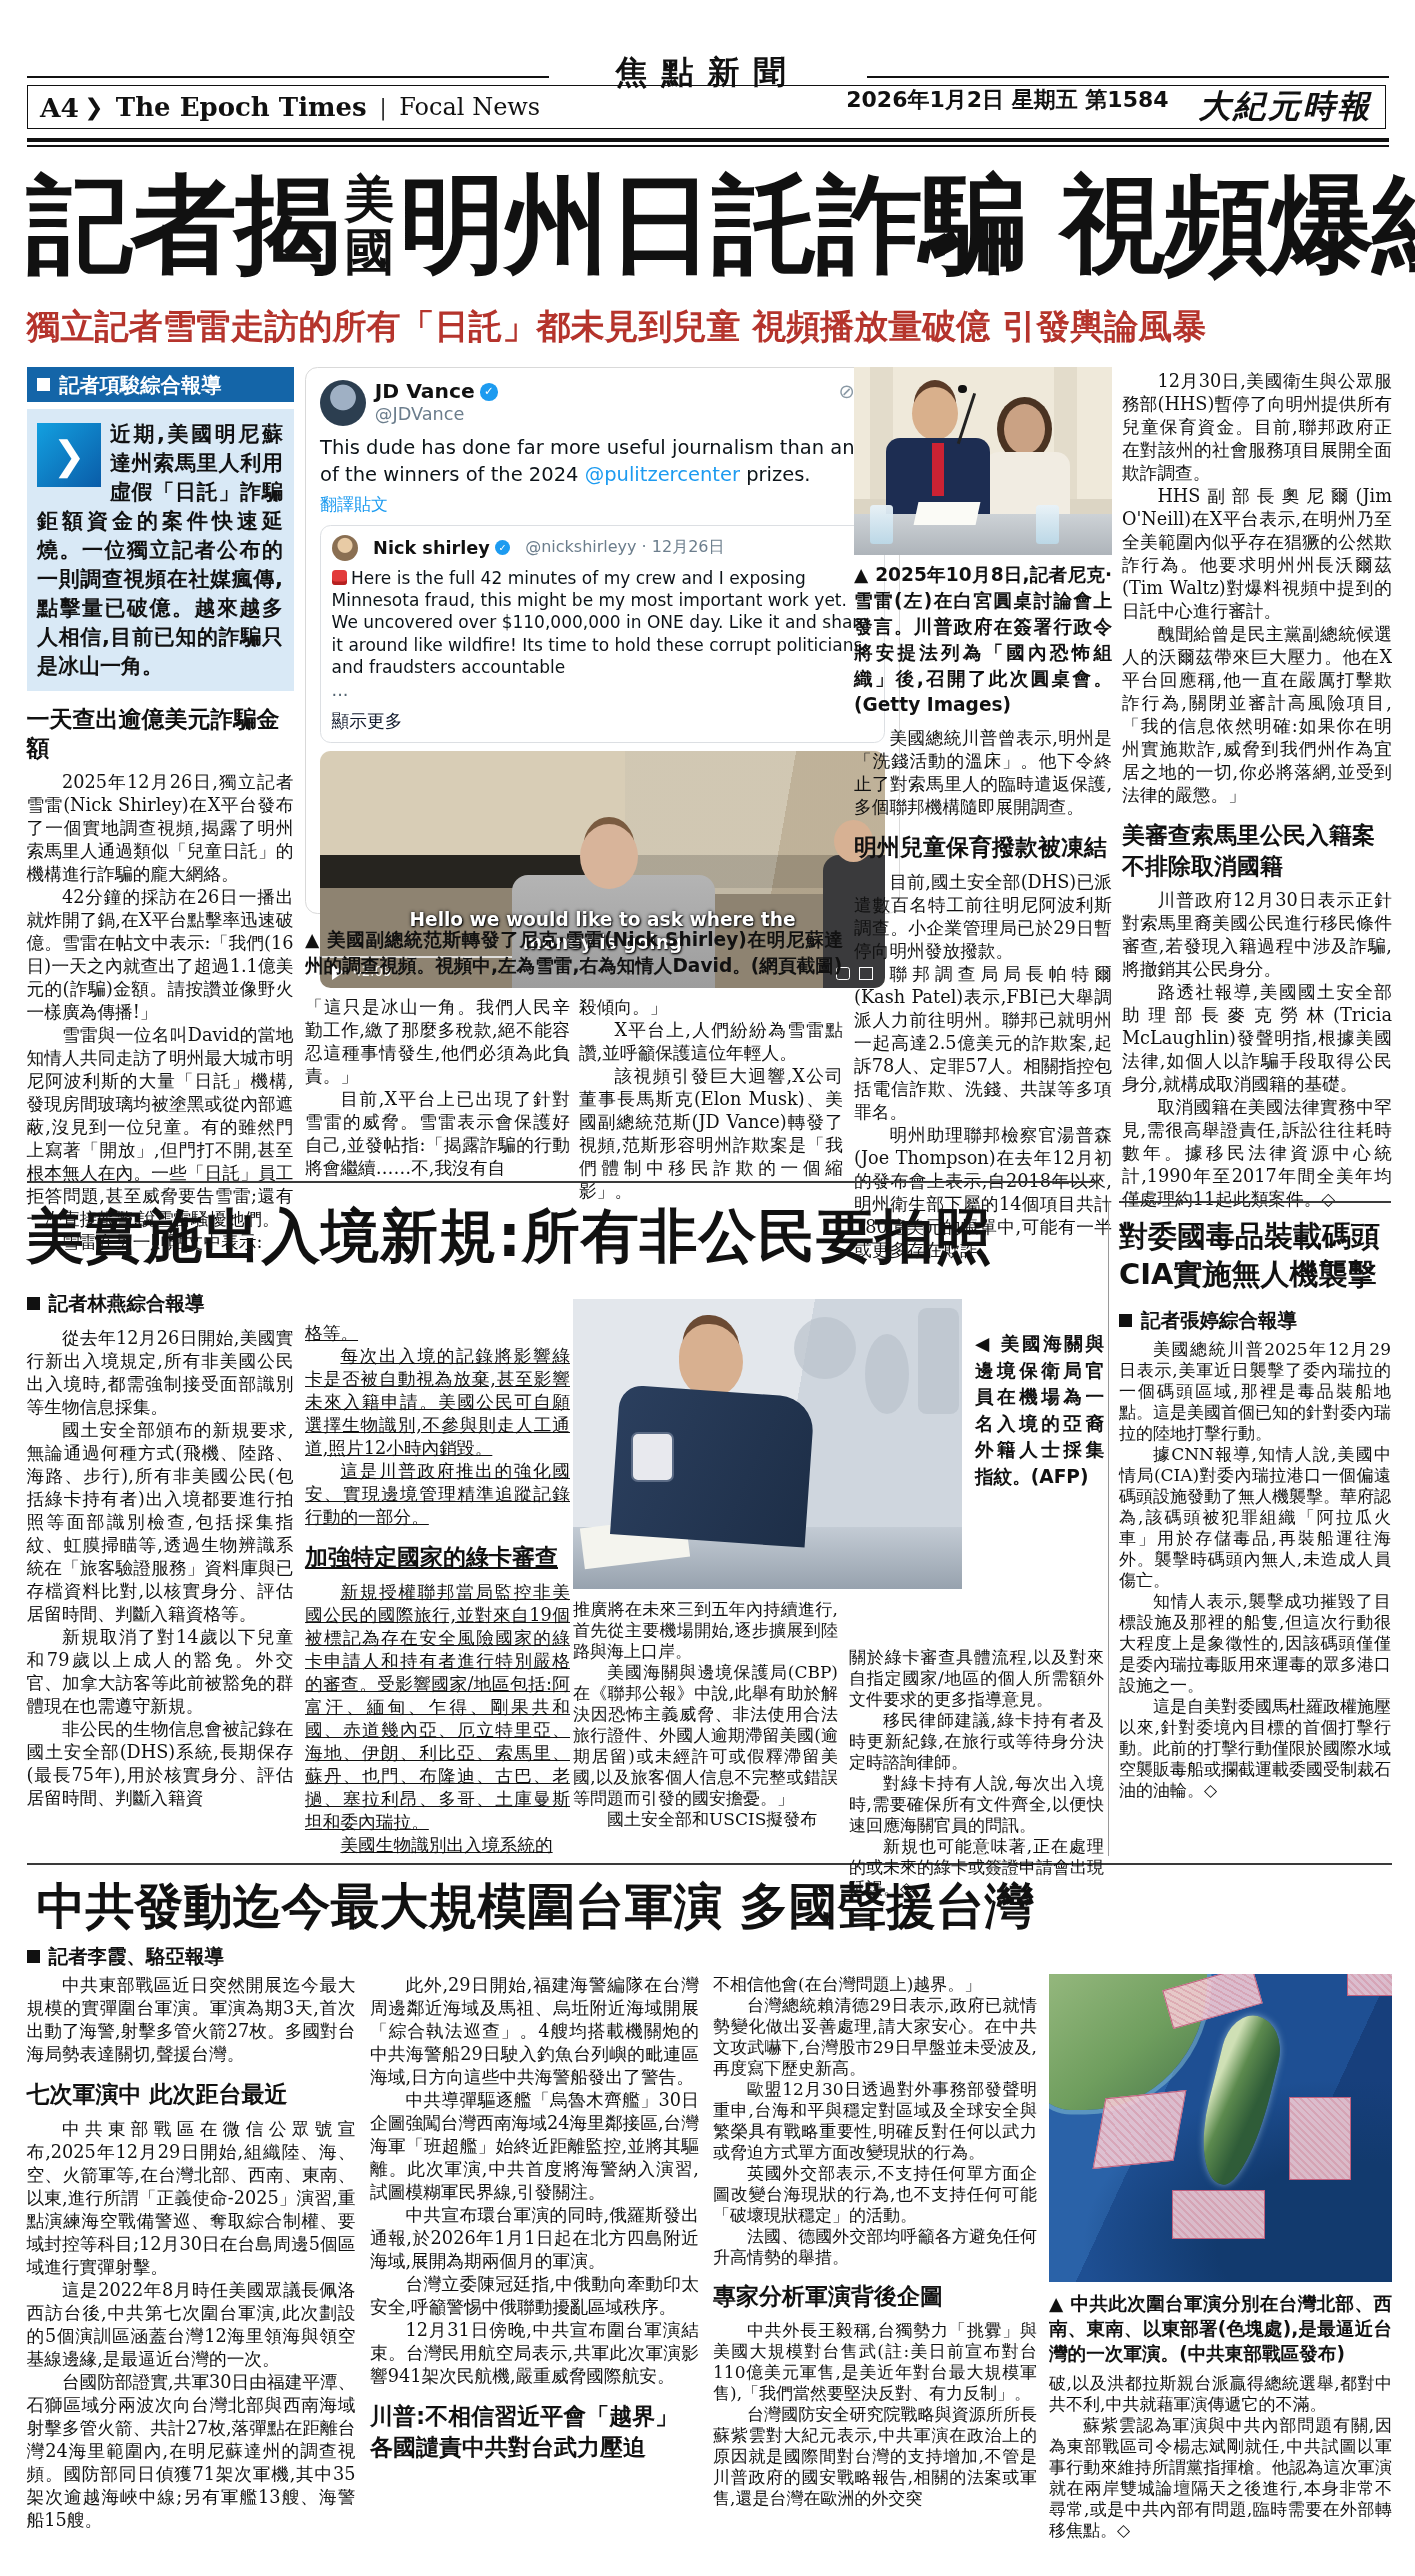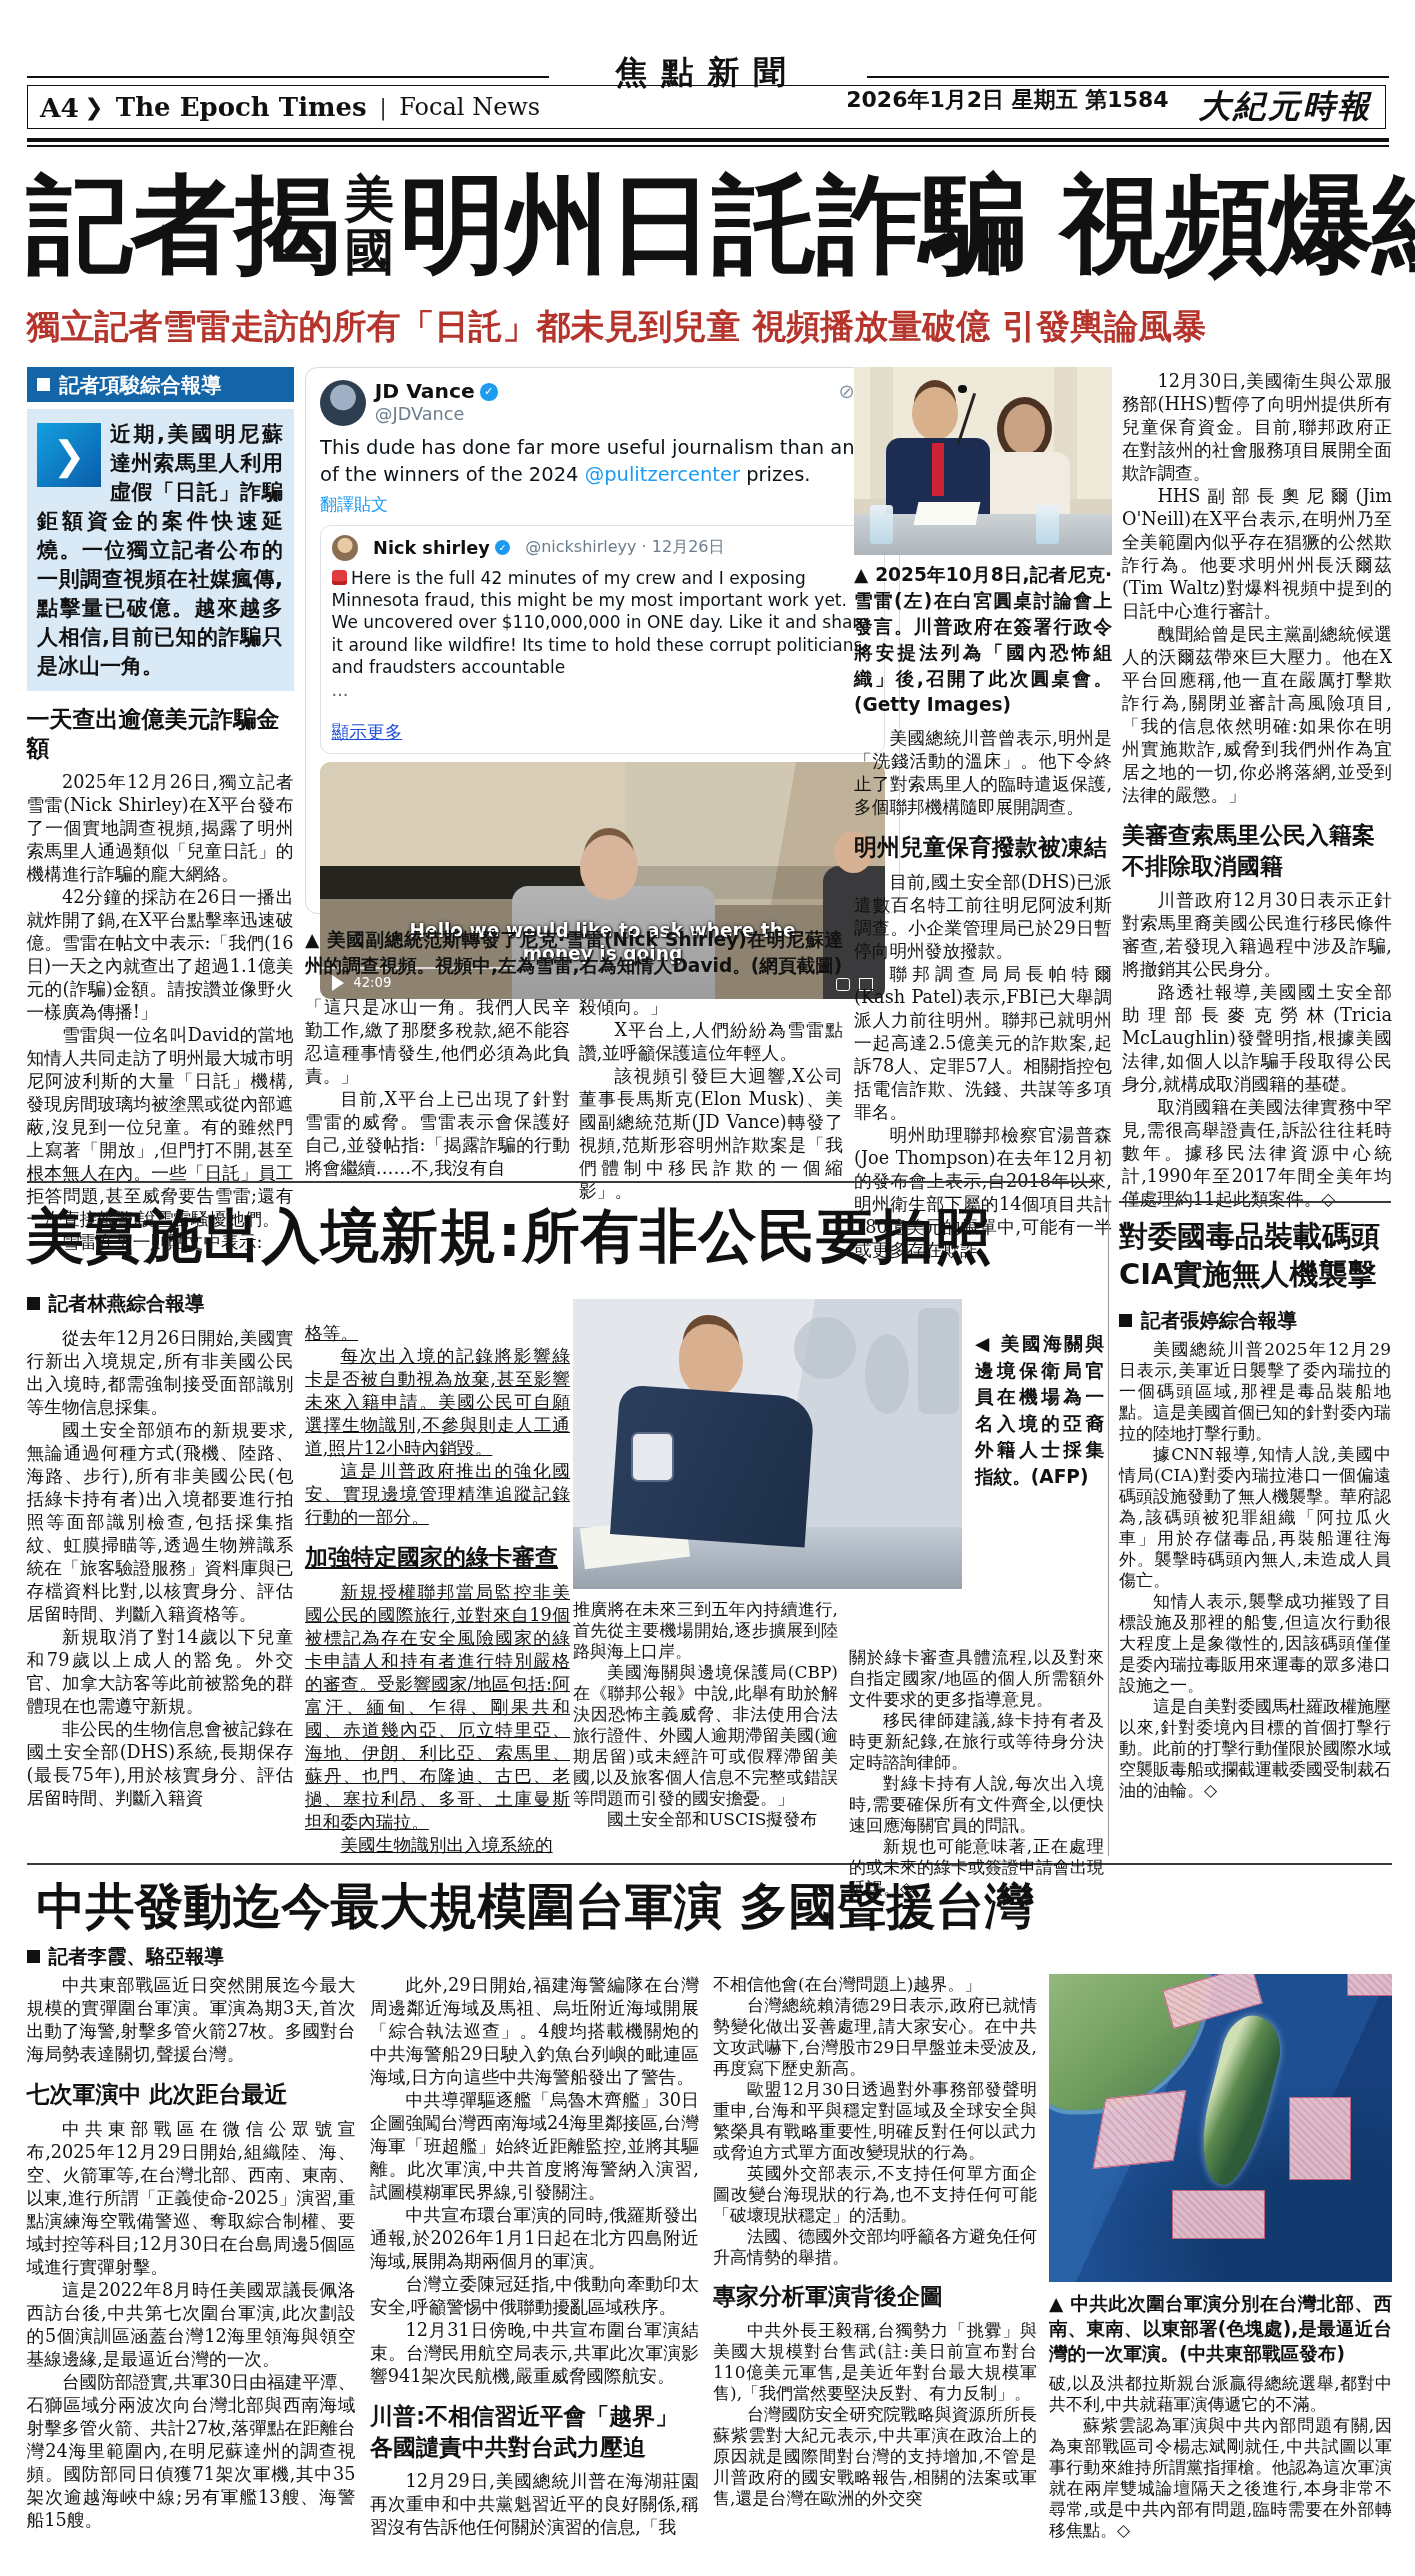--- a/index.html
+++ b/index.html
@@ -60,21 +60,21 @@
   .tw-translate{color:#1d9bf0;font-size:17px;margin-top:5.3px;}
   .quote{border:0.9px solid #dcdfe3;border-radius:10.6px;margin-top:8.8px;padding:8.8px 10.6px;}
   .q-hd{display:flex;align-items:center;gap:15px;}
   .q-av{width:26.5px;height:26.5px;border-radius:50%;background:radial-gradient(circle at 50% 40%,#e8cba5 7px,#8a6f52 8px);flex:none;}
   .q-name{font-weight:bold;font-size:17.7px;display:flex;gap:5.3px;align-items:center;}
   .q-meta{color:#6b7d8c;font-size:16px;}
   .q-text{font-size:17px;line-height:1.32;margin-top:5.3px;color:#0c1318;}
   .siren{display:inline-block;width:15px;height:15px;background:#e23b3b;border-radius:3.5px;vertical-align:-1.8px;margin-right:4.4px;
          box-shadow:inset 0 -3.5px 0 #b52020;}
   .q-ell{color:#536471;font-size:17.7px;line-height:1;margin-top:3.5px;}
-  .q-more{color:#1d4ed8;font-size:17.7px;margin-top:20px;text-decoration:underline;}
+  .q-more{color:#0f172a;font-size:17.7px;margin-top:9px;}
   
   .vid{position:relative;margin-top:8.8px;height:237px;border-radius:10.6px;overflow:hidden;
        background:linear-gradient(#d8cdb6 0 44%,#26241f 44% 58%,#8e8371 58% 100%);}
   .vid .hall{position:absolute;right:0;top:0;width:46%;height:60%;
              background:linear-gradient(100deg,#cfc6b2 0 60%,#b9ab92 60% 100%);opacity:.8;}
   .fig-head{position:absolute;border-radius:50%;}
   .fig-body{position:absolute;border-radius:16px 16px 0 0;}
   .subt{position:absolute;left:0;right:0;text-align:center;color:#fff;font-weight:bold;font-size:18.6px;line-height:1.25;
         text-shadow:0 0 3.5px #000,0.9px 0.9px 1.8px #000;}
   .vbar{position:absolute;left:12.4px;bottom:8.8px;display:flex;align-items:center;gap:8.8px;color:#fff;font-size:13.3px;
@@ -346,21 +346,20 @@
   </div>
 
   <div class="abs col" style="left:370px;top:1974px;width:329px;font-size:17px;">
     <p>此外,29日開始,福建海警編隊在台灣周邊鄰近海域及馬祖、烏坵附近海域開展「綜合執法巡查」。4艘均搭載機關炮的中共海警船29日駛入釣魚台列嶼的毗連區海域,日方向這些中共海警船發出了警告。</p>
     <p>中共導彈驅逐艦「烏魯木齊艦」30日企圖強闖台灣西南海域24海里鄰接區,台灣海軍「班超艦」始終近距離監控,並將其驅離。此次軍演,中共首度將海警納入演習,試圖模糊軍民界線,引發關注。</p>
     <p>中共宣布環台軍演的同時,俄羅斯發出通報,於2026年1月1日起在北方四島附近海域,展開為期兩個月的軍演。</p>
     <p>台灣立委陳冠廷指,中俄動向牽動印太安全,呼籲警惕中俄聯動擾亂區域秩序。</p>
     <p>12月31日傍晚,中共宣布圍台軍演結束。台灣民用航空局表示,共軍此次軍演影響941架次民航機,嚴重威脅國際航安。</p>
     <div class="shd" style="margin-bottom:1.8px;">川普:不相信習近平會「越界」</div>
     <div class="shd" style="margin-top:0;">各國譴責中共對台武力壓迫</div>
-    <p>12月29日,美國總統川普在海湖莊園再次重申和中共黨魁習近平的良好關係,稱習沒有告訴他任何關於演習的信息,「我</p>
   </div>
 
   <div class="abs col small19" style="left:713px;top:1974px;width:324px;">
     <p class="ni">不相信他會(在台灣問題上)越界。」</p>
     <p>台灣總統賴清德29日表示,政府已就情勢變化做出妥善處理,請大家安心。在中共文攻武嚇下,台灣股市29日早盤並未受波及,再度寫下歷史新高。</p>
     <p>歐盟12月30日透過對外事務部發聲明重申,台海和平與穩定對區域及全球安全與繁榮具有戰略重要性,明確反對任何以武力或脅迫方式單方面改變現狀的行為。</p>
     <p>英國外交部表示,不支持任何單方面企圖改變台海現狀的行為,也不支持任何可能「破壞現狀穩定」的活動。</p>
     <p>法國、德國外交部均呼籲各方避免任何升高情勢的舉措。</p>
     <div class="shd">專家分析軍演背後企圖</div>
     <p>中共外長王毅稱,台獨勢力「挑釁」與美國大規模對台售武(註:美日前宣布對台110億美元軍售,是美近年對台最大規模軍售),「我們當然要堅決反對、有力反制」。</p>

